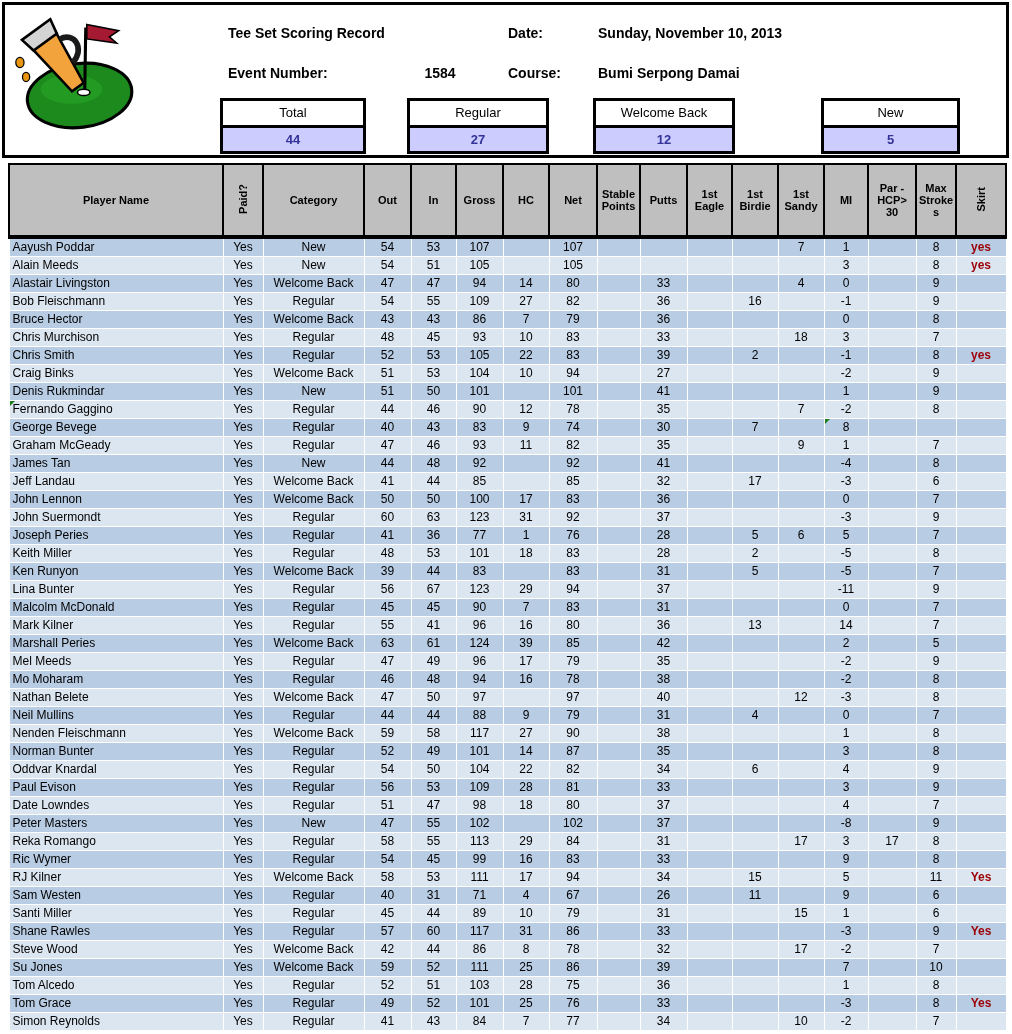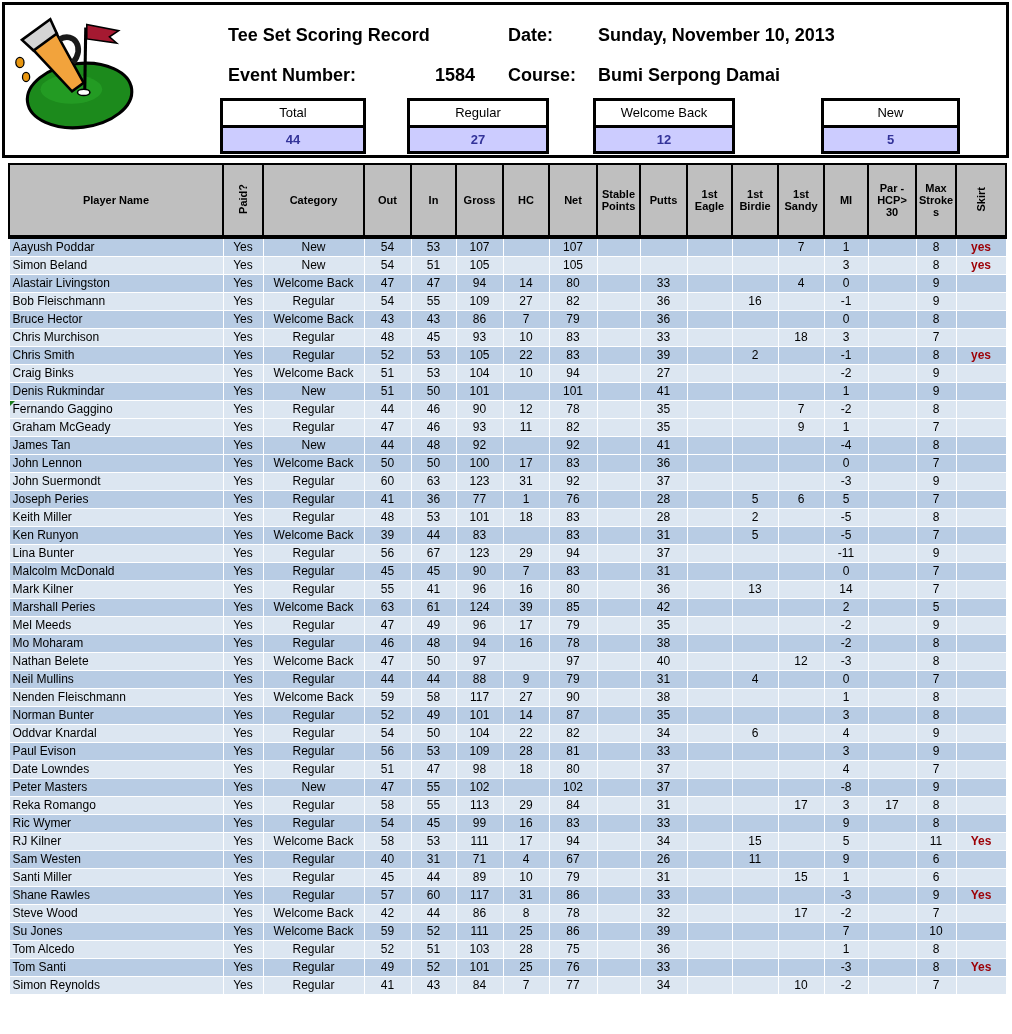--- a/index.html
+++ b/index.html
@@ -6,26 +6,26 @@
   body{
     width:1012px;height:1034px;position:relative;overflow:hidden;
     background:#ffffff;font-family:"Liberation Sans", sans-serif;color:#000;
   }
   
   .top{
     position:absolute;left:2px;top:2px;width:1001px;height:150px;
     border:3px solid #000;background:#fff;
   }
   .logo{position:absolute;left:4px;top:2px;}
-  .t{position:absolute;font-weight:bold;font-size:18px;white-space:nowrap;}
+  .t{position:absolute;font-weight:bold;font-size:14px;white-space:nowrap;}
   .title{left:223px;top:20px;}
   .date-l{left:503px;top:20px;}
   .date-v{left:593px;top:20px;}
   .event-l{left:223px;top:60px;}
-  .event-v{left:400px;top:60px;width:70px;text-align:right;}
+  .event-v{left:400px;top:60px;width:70px;text-align:center;}
   .course-l{left:503px;top:60px;}
   .course-v{left:593px;top:60px;text-align:right;}
   .counter{position:absolute;top:93px;border:3px solid #000;text-align:center;background:#fff;}
   .c-label{height:24px;line-height:24px;font-weight:normal;font-size:13px;background:#fff;}
   .c-value{height:23px;line-height:23px;font-weight:bold;font-size:13px;background:#ccccff;color:#333399;border-top:3px solid #000;}
   .counter.total{left:215px;width:140px;}
   .counter.regular{left:402px;width:136px;}
   .counter.welcome{left:588px;width:136px;}
   .counter.new{left:816px;width:133px;}
   
@@ -162,21 +162,21 @@
           <td></td>
           <td></td>
           <td></td>
           <td>7</td>
           <td>1</td>
           <td></td>
           <td>8</td>
           <td class="skirt-yes">yes</td>
         </tr>
         <tr class="even">
-          <td class="name">Simon Beland</td>
+          <td class="name">Alain Meeds</td>
           <td>Yes</td>
           <td>New</td>
           <td>54</td>
           <td>51</td>
           <td>105</td>
           <td></td>
           <td>105</td>
           <td></td>
           <td></td>
           <td></td>
@@ -332,20 +332,39 @@
           <td></td>
           <td>35</td>
           <td></td>
           <td></td>
           <td>7</td>
           <td>-2</td>
           <td></td>
           <td>8</td>
           <td></td>
         </tr>
+        <tr class="odd">
+          <td class="name">George Bevege</td>
+          <td>Yes</td>
+          <td>Regular</td>
+          <td>40</td>
+          <td>43</td>
+          <td>83</td>
+          <td>9</td>
+          <td>74</td>
+          <td></td>
+          <td>30</td>
+          <td></td>
+          <td>7</td>
+          <td></td>
+          <td>8<i class="corner"></i></td>
+          <td></td>
+          <td></td>
+          <td></td>
+        </tr>
         <tr class="even">
           <td class="name">Graham McGeady</td>
           <td>Yes</td>
           <td>Regular</td>
           <td>47</td>
           <td>46</td>
           <td>93</td>
           <td>11</td>
           <td>82</td>
           <td></td>
@@ -370,20 +389,39 @@
           <td></td>
           <td>41</td>
           <td></td>
           <td></td>
           <td></td>
           <td>-4</td>
           <td></td>
           <td>8</td>
           <td></td>
         </tr>
+        <tr class="even">
+          <td class="name">Jeff Landau</td>
+          <td>Yes</td>
+          <td>Welcome Back</td>
+          <td>41</td>
+          <td>44</td>
+          <td>85</td>
+          <td></td>
+          <td>85</td>
+          <td></td>
+          <td>32</td>
+          <td></td>
+          <td>17</td>
+          <td></td>
+          <td>-3</td>
+          <td></td>
+          <td>6</td>
+          <td></td>
+        </tr>
         <tr class="odd">
           <td class="name">John Lennon</td>
           <td>Yes</td>
           <td>Welcome Back</td>
           <td>50</td>
           <td>50</td>
           <td>100</td>
           <td>17</td>
           <td>83</td>
           <td></td>
@@ -903,21 +941,21 @@
           <td>36</td>
           <td></td>
           <td></td>
           <td></td>
           <td>1</td>
           <td></td>
           <td>8</td>
           <td></td>
         </tr>
         <tr class="odd">
-          <td class="name">Tom Santi</td>
+          <td class="name">Tom Grace</td>
           <td>Yes</td>
           <td>Regular</td>
           <td>49</td>
           <td>52</td>
           <td>101</td>
           <td>25</td>
           <td>76</td>
           <td></td>
           <td>33</td>
           <td></td>

